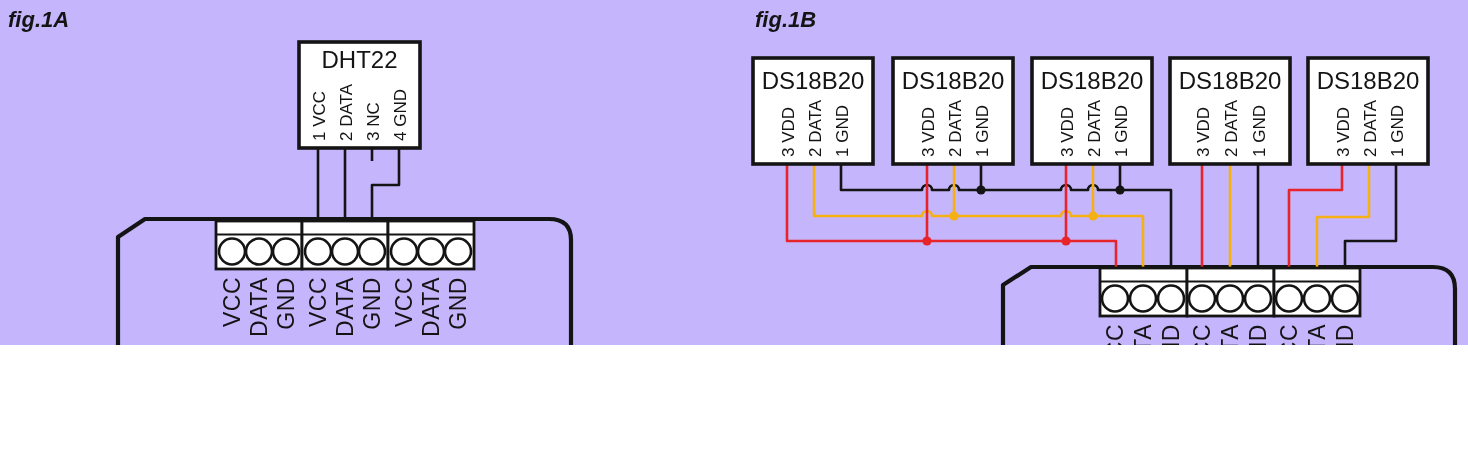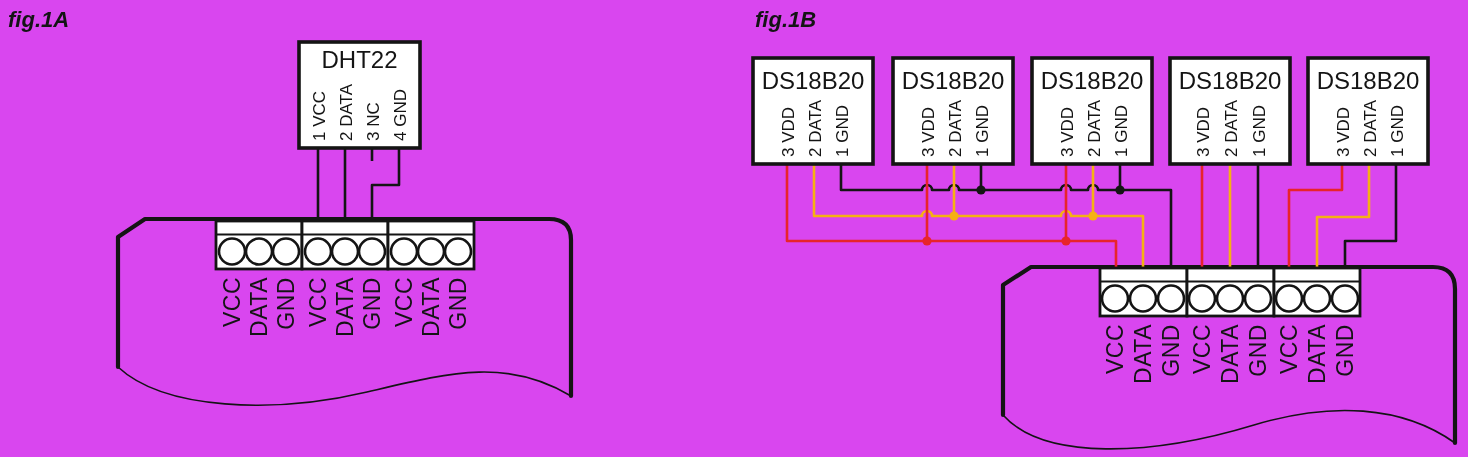--- a/index.html
+++ b/index.html
@@ -1,16 +1,16 @@
 <!DOCTYPE html>
 <html><head>
 <meta charset="utf-8">
 <style>
   html,body{margin:0;padding:0;background:#ffffff;}
-  #stage{width:1468px;height:457px;position:relative;background:#d946ef;}
+  #stage{width:1468px;height:345px;position:relative;background:#c4b5fd;}
   svg{display:block;}
   text{font-family:"Liberation Sans", sans-serif; fill:#141414; font-weight:500;}
   .figlabel{font-size:22px; font-weight:bold; font-style:italic;}
   .title{font-size:24px; text-anchor:middle;}
   .pin{font-size:17px;}
   .tlabel{font-size:23px; text-anchor:end; letter-spacing:0.5px;}
   .box{fill:#ffffff; stroke:#141414; stroke-width:3.6;}
   .outline{fill:none; stroke:#141414; stroke-width:4.2; stroke-linejoin:round; stroke-linecap:round;}
   .wave{fill:none; stroke:#141414; stroke-width:1.6;}
   .strip{fill:#ffffff; stroke:#141414; stroke-width:2.8;}

